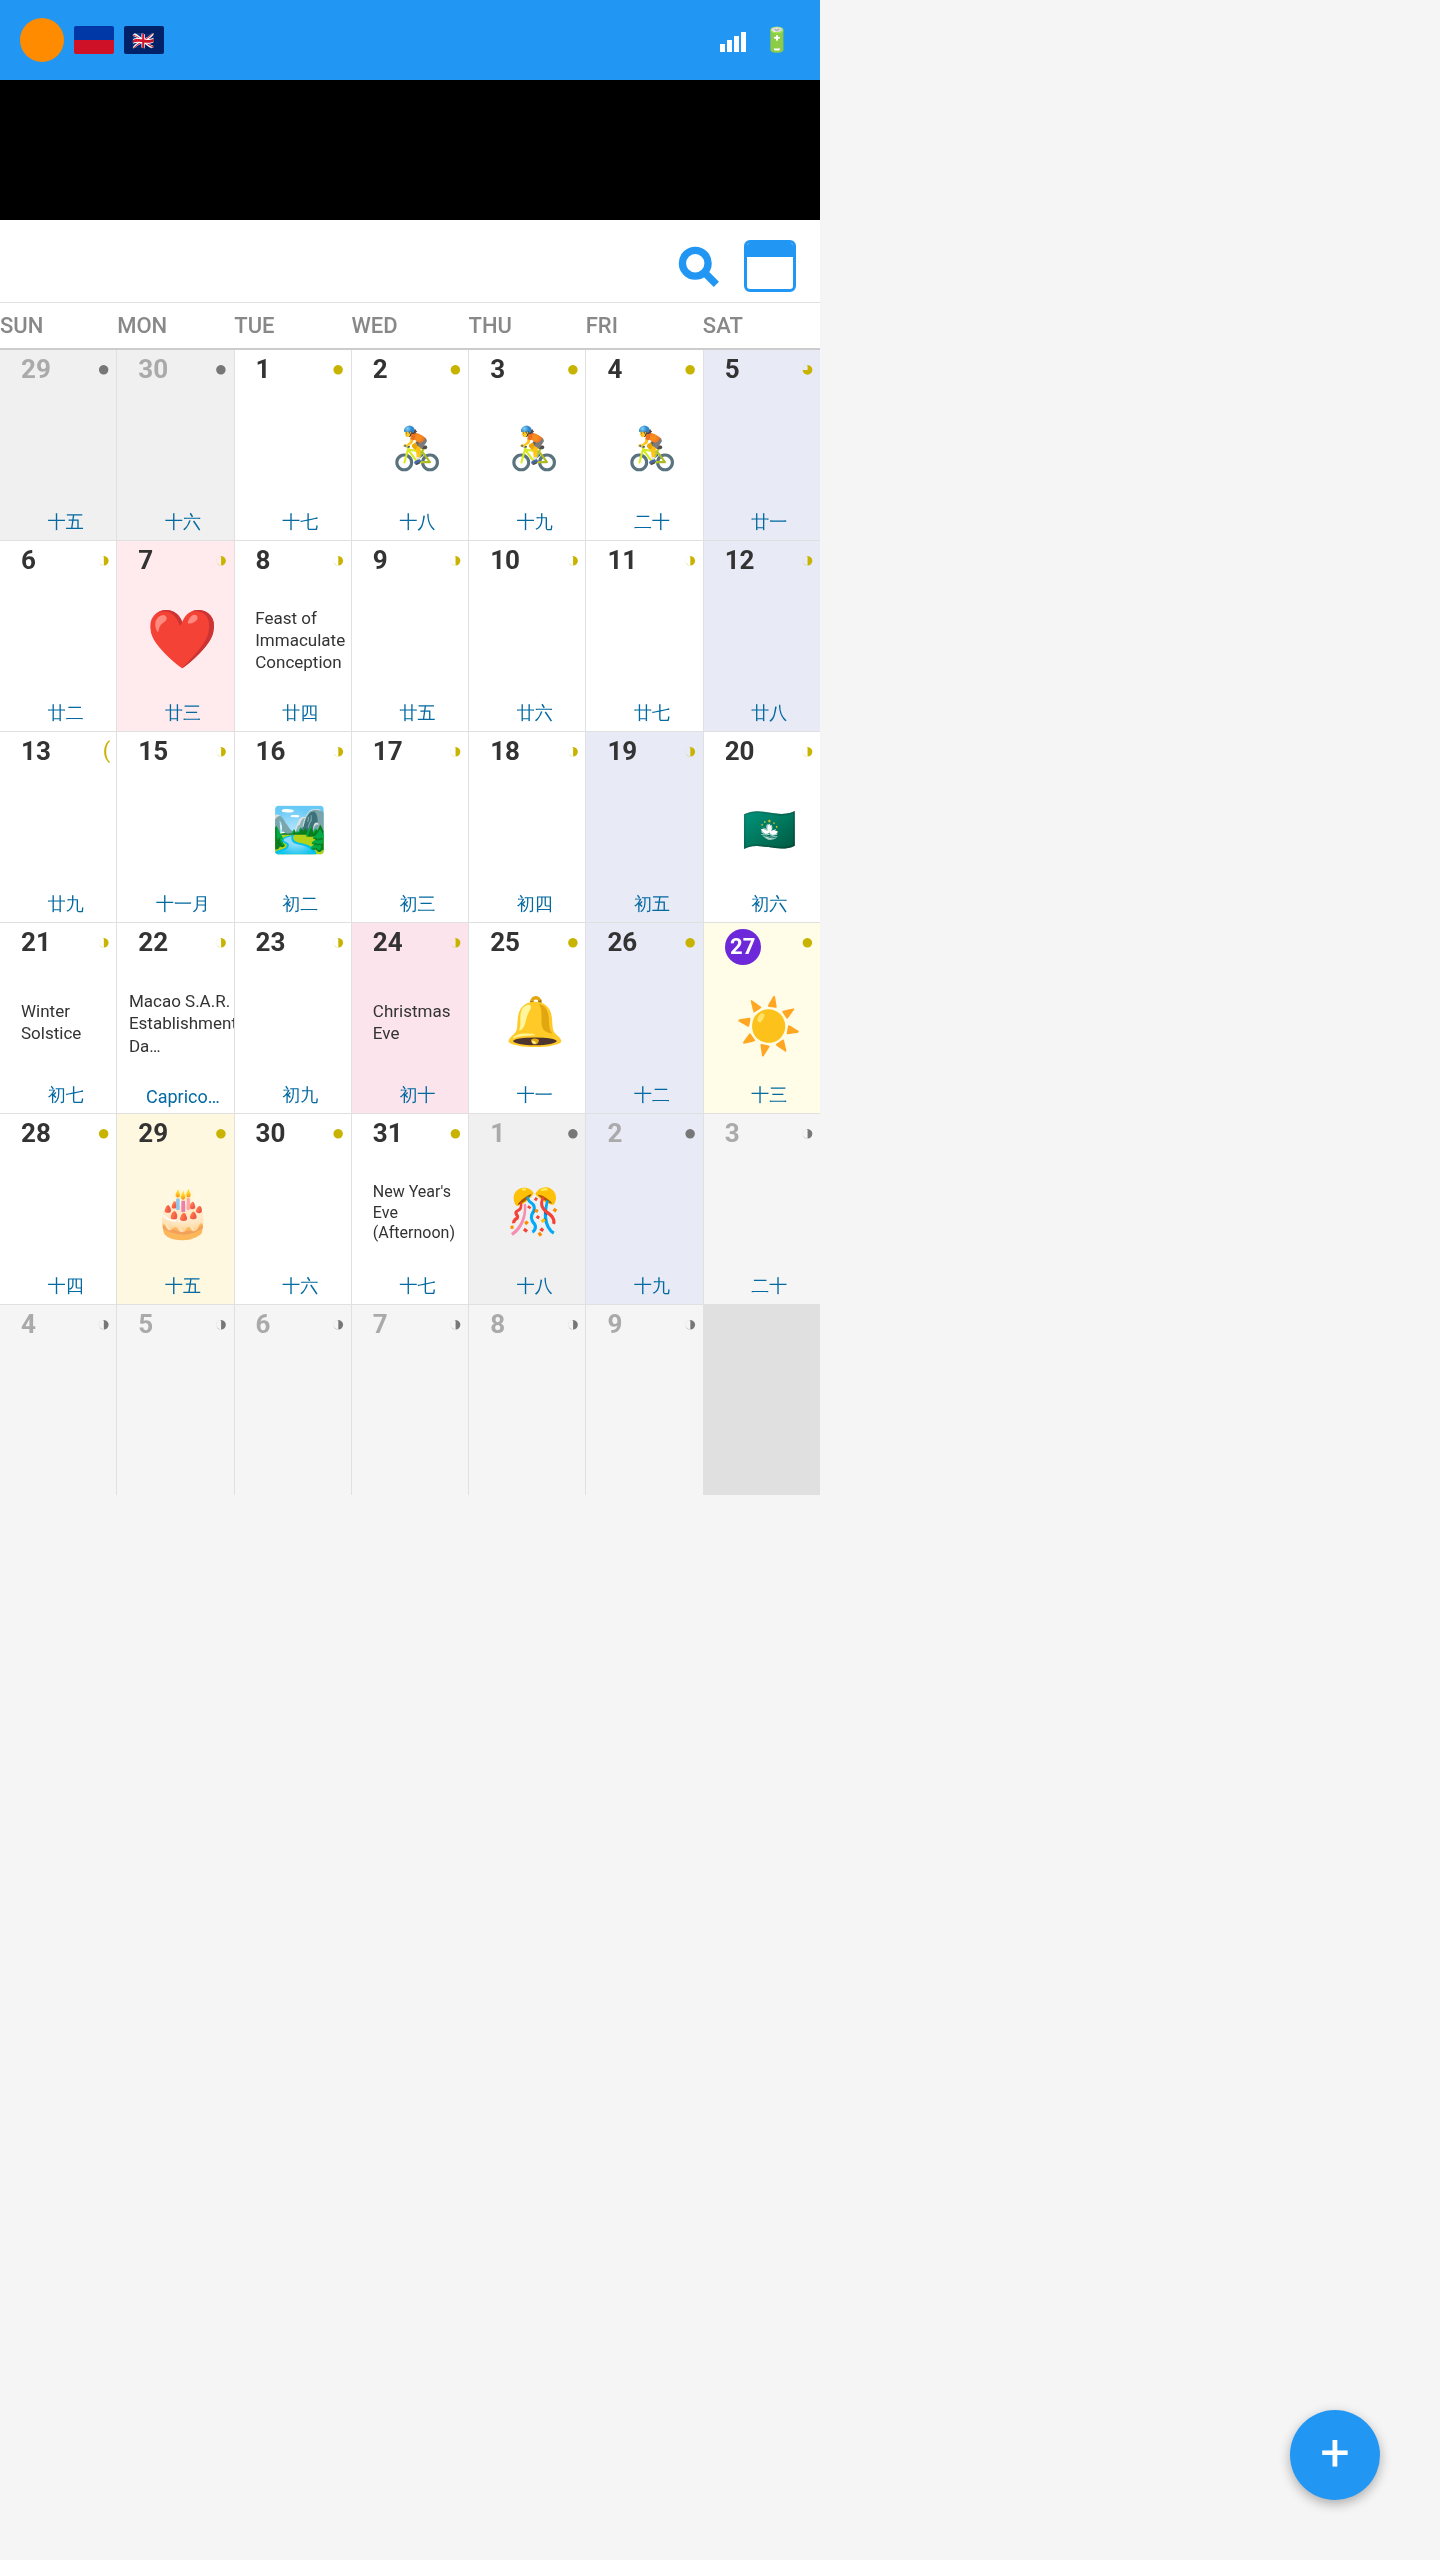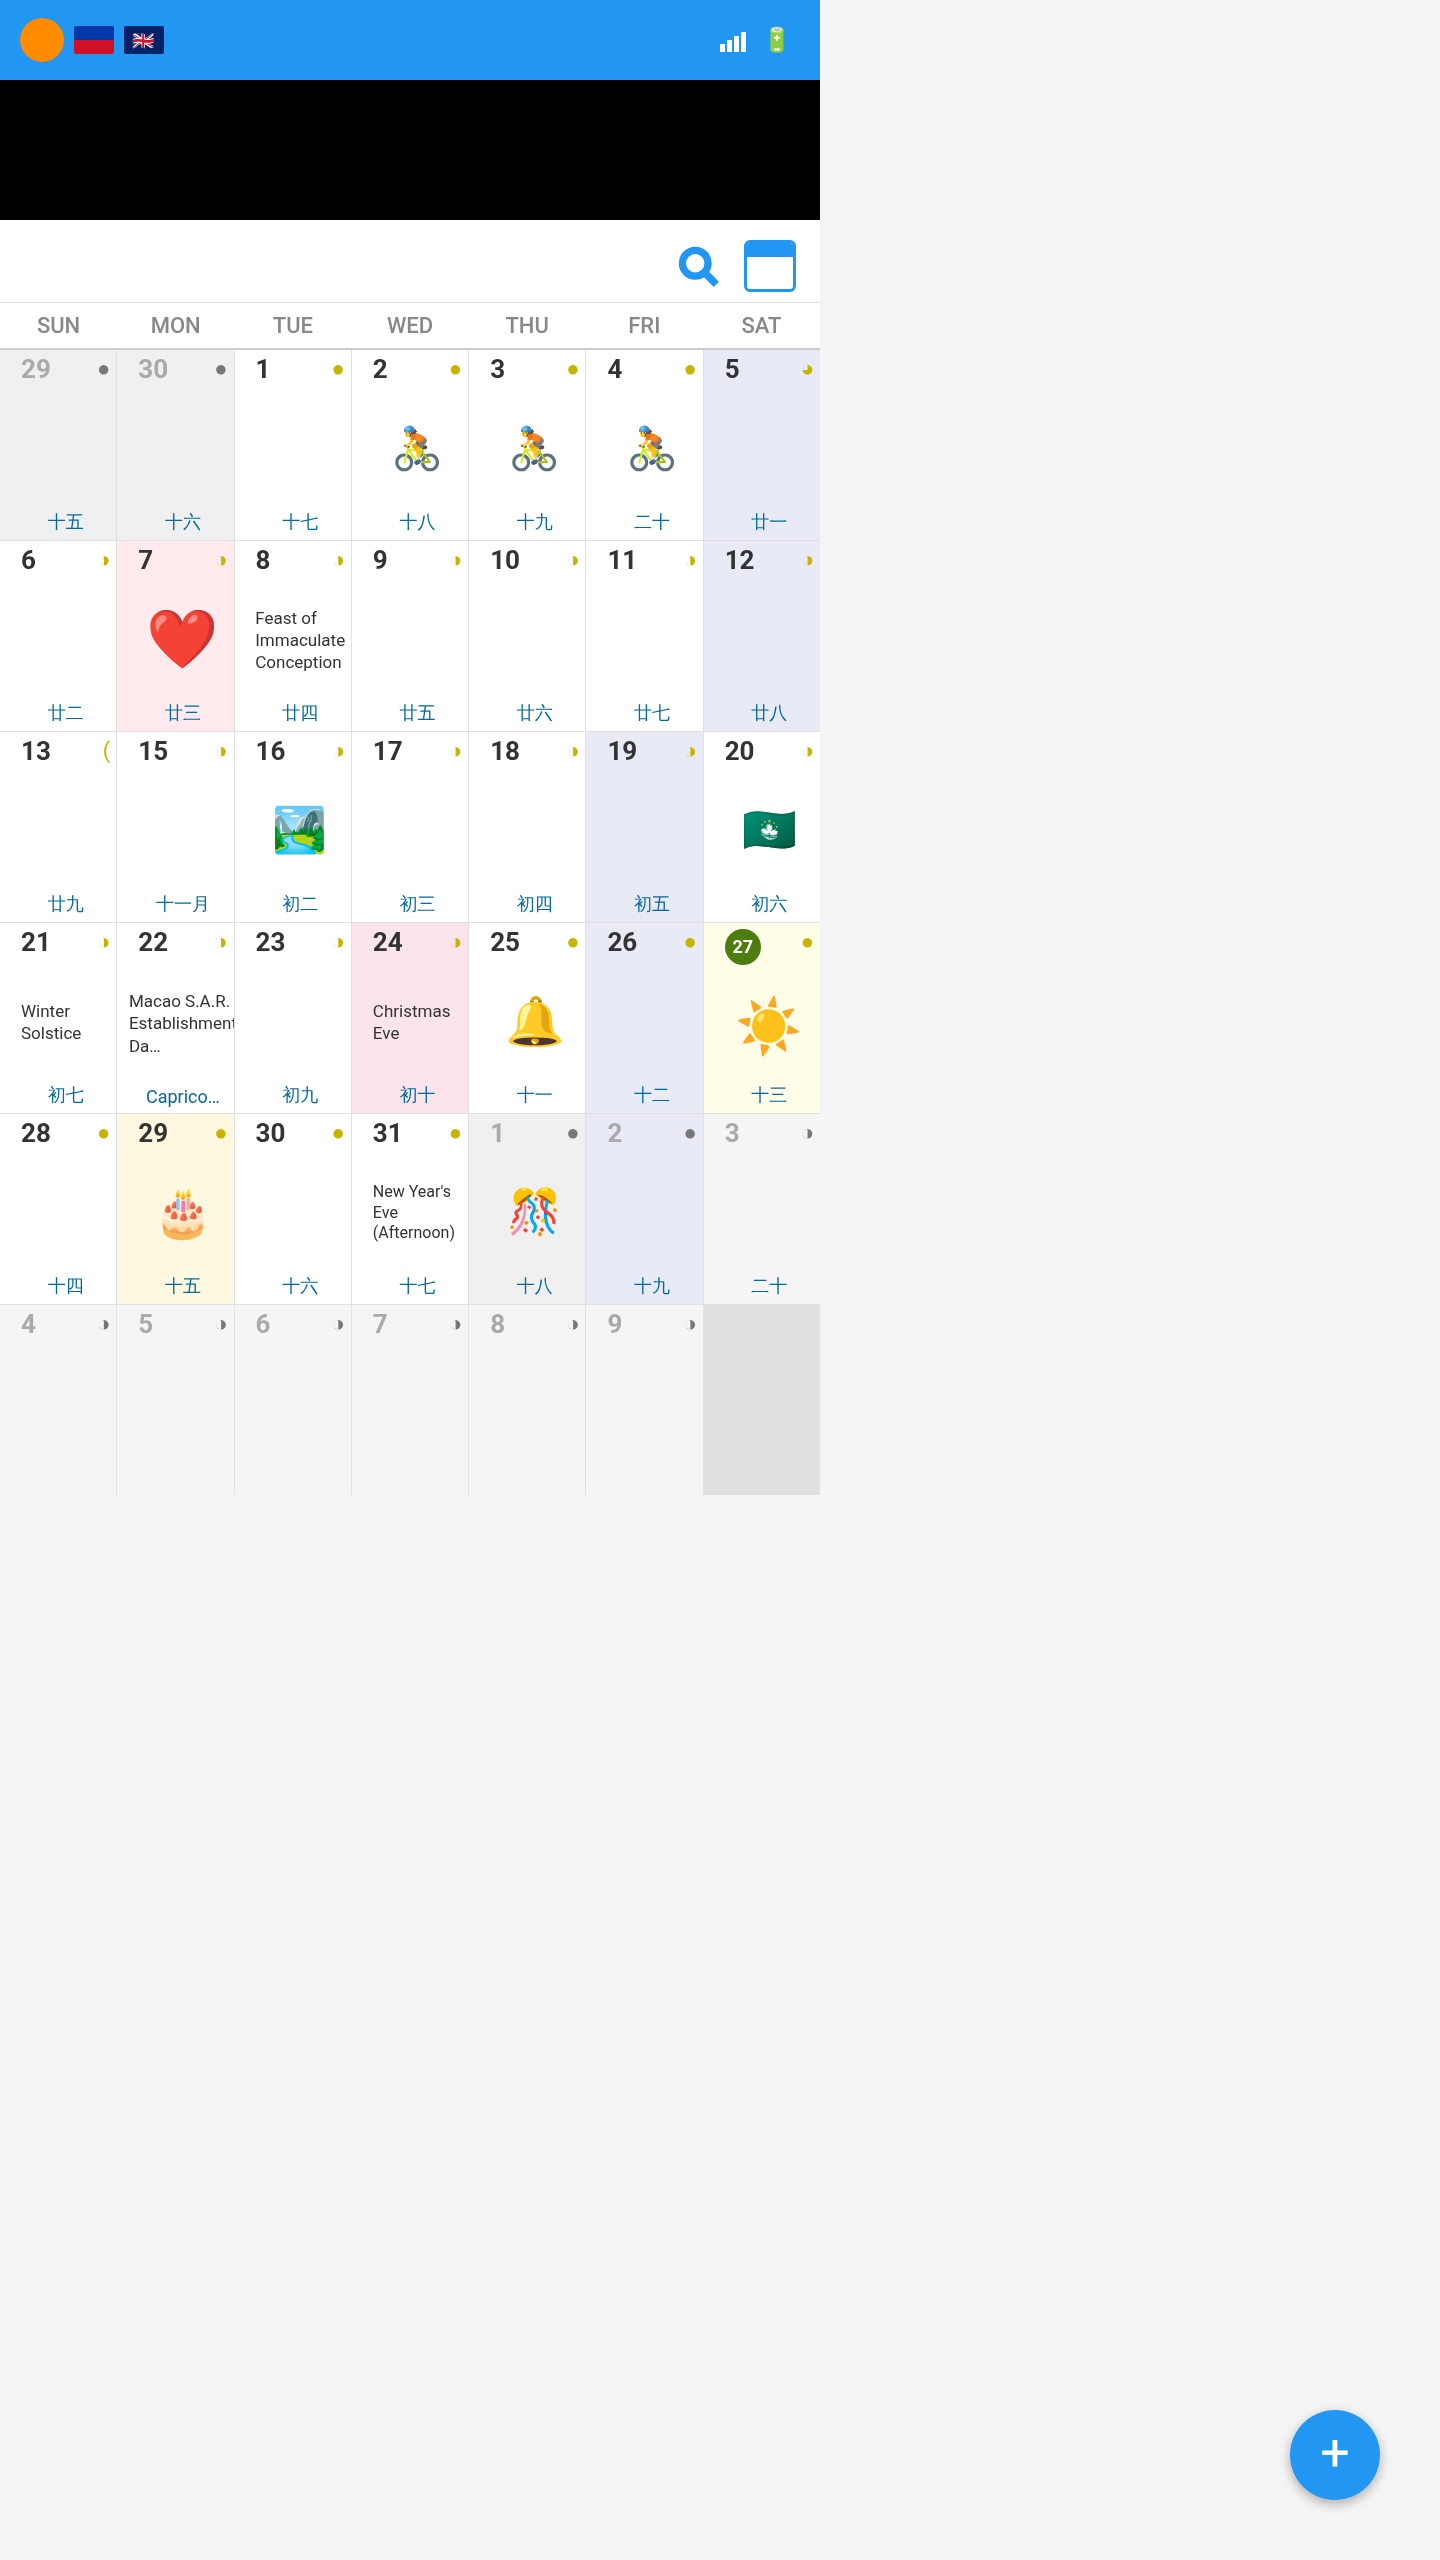--- a/index.html
+++ b/index.html
@@ -150,21 +150,20 @@
     }
 
     
     .day-headers {
       display: grid;
       grid-template-columns: repeat(7, 1fr);
       background: white;
       border-bottom: 1px solid #ccc;
     }
     .day-header {
-      text-align: center;
       padding: 10px 0;
       font-size: 22px;
       color: #888;
       font-weight: 500;
     }
 
     
     .calendar-grid {
       display: grid;
       grid-template-columns: repeat(7, 1fr);
@@ -212,29 +211,29 @@
     .cell-date {
       font-size: 26px;
       font-weight: bold;
       color: #333;
       line-height: 1;
     }
     .cell-date.gray {
       color: #aaa;
     }
     .cell-date.today-num {
-      background: #4d7c0f;
+      background: #6d28d9;
       color: white;
       border-radius: 50%;
       width: 36px;
       height: 36px;
       display: flex;
       align-items: center;
       justify-content: center;
-      font-size: 18px;
+      font-size: 22px;
     }
     .moon-phase {
       font-size: 22px;
       color: #777;
       margin-left: 2px;
     }
     .moon-yellow { color: #c8b400; }
 
     .cell-lunar {
       font-size: 18px;

